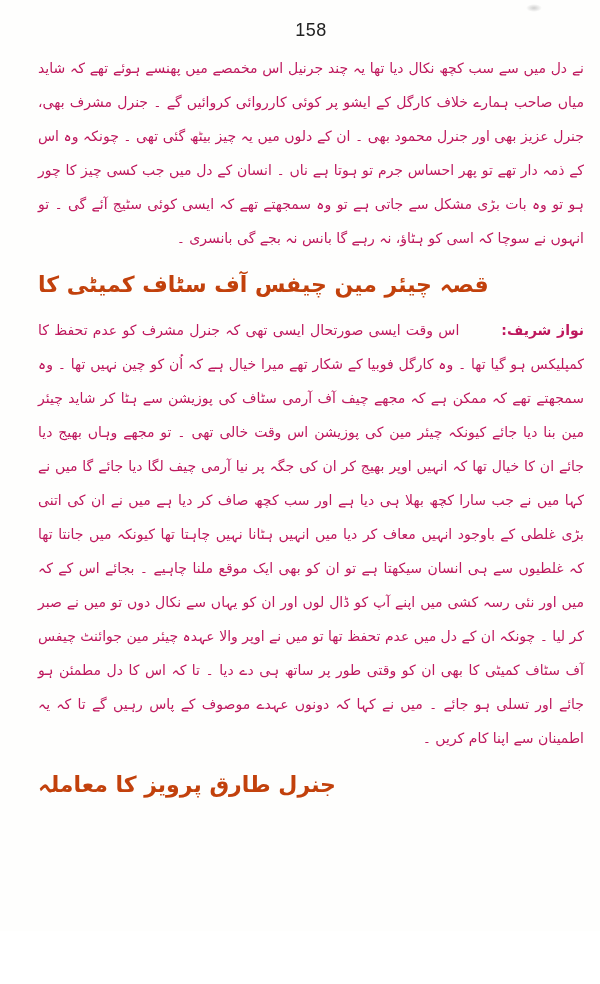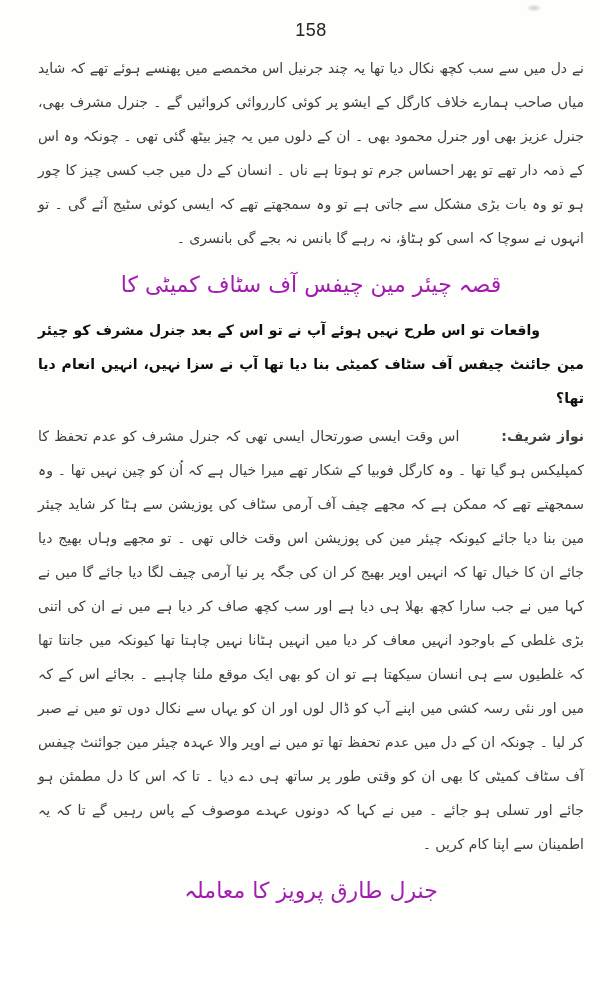--- a/index.html
+++ b/index.html
@@ -30,37 +30,37 @@
     margin: 8px 0 10px 0;
   }
   .urdu {
     direction: rtl;
     unicode-bidi: embed;
     text-align: justify;
     text-justify: inter-word;
     font-size: 14px;
     line-height: 34px;
     margin: 0;
-    color: #404040;
+    color: #be185d;
   }
   .urdu.indent-first {
     text-indent: 44px;
   }
   .question {
     font-weight: 700;
     color: #0e0e0e;
   }
   .section-heading {
     direction: rtl;
-    text-align: center;
+    text-align: left;
     font-size: 22px;
-    font-weight: 400;
+    font-weight: 700;
     line-height: 42px;
     margin: 9px 0 7px 0;
-    color: #a21caf;
+    color: #c2410c;
   }
   .speaker {
     font-weight: 700;
     padding-left: 6px; 
     margin-left: 36px;
   }
   .answer-para { margin-top: 3px; }
   .para-gap { margin-bottom: 4px; }
   .smudge {
     position: absolute;
@@ -84,21 +84,20 @@
   <div class="smudge smudge-bottom"></div>
 
   <div class="content">
 
     <div class="page-number">158</div>
 
     <p class="urdu para-gap" dir="rtl">نے دل میں سے سب کچھ نکال دیا تھا یہ چند جرنیل اس مخمصے میں پھنسے ہوئے تھے کہ شاید میاں صاحب ہمارے خلاف کارگل کے ایشو پر کوئی کارروائی کروائیں گے ۔ جنرل مشرف بھی، جنرل عزیز بھی اور جنرل محمود بھی ۔ ان کے دلوں میں یہ چیز بیٹھ گئی تھی ۔ چونکہ وہ اس کے ذمہ دار تھے تو پھر احساس جرم تو ہوتا ہے ناں ۔ انسان کے دل میں جب کسی چیز کا چور ہو تو وہ بات بڑی مشکل سے جاتی ہے تو وہ سمجھتے تھے کہ ایسی کوئی سٹیج آئے گی ۔ تو انہوں نے سوچا کہ اسی کو ہٹاؤ، نہ رہے گا بانس نہ بجے گی بانسری ۔</p>
 
     <h2 class="section-heading" dir="rtl">قصہ چیئر مین چیفس آف سٹاف کمیٹی کا</h2>
 
-    <p class="urdu question indent-first para-gap" dir="rtl">واقعات تو اس طرح نہیں ہوئے آپ نے تو اس کے بعد جنرل مشرف کو چیئر مین جائنٹ چیفس آف سٹاف کمیٹی بنا دیا تھا آپ نے سزا نہیں، انہیں انعام دیا تھا؟</p>
 
     <p class="urdu answer-para para-gap" dir="rtl"><span class="speaker">نواز شریف:</span><span>اس وقت ایسی صورتحال ایسی تھی کہ جنرل مشرف کو عدم تحفظ کا کمپلیکس ہو گیا تھا ۔ وہ کارگل فوبیا کے شکار تھے میرا خیال ہے کہ اُن کو چین نہیں تھا ۔ وہ سمجھتے تھے کہ ممکن ہے کہ مجھے چیف آف آرمی سٹاف کی پوزیشن سے ہٹا کر شاید چیئر مین بنا دیا جائے کیونکہ چیئر مین کی پوزیشن اس وقت خالی تھی ۔ تو مجھے وہاں بھیج دیا جائے ان کا خیال تھا کہ انہیں اوپر بھیج کر ان کی جگہ پر نیا آرمی چیف لگا دیا جائے گا میں نے کہا میں نے جب سارا کچھ بھلا ہی دیا ہے اور سب کچھ صاف کر دیا ہے میں نے ان کی اتنی بڑی غلطی کے باوجود انہیں معاف کر دیا میں انہیں ہٹانا نہیں چاہتا تھا کیونکہ میں جانتا تھا کہ غلطیوں سے ہی انسان سیکھتا ہے تو ان کو بھی ایک موقع ملنا چاہیے ۔ بجائے اس کے کہ میں اور نئی رسہ کشی میں اپنے آپ کو ڈال لوں اور ان کو یہاں سے نکال دوں تو میں نے صبر کر لیا ۔ چونکہ ان کے دل میں عدم تحفظ تھا تو میں نے اوپر والا عہدہ چیئر مین جوائنٹ چیفس آف سٹاف کمیٹی کا بھی ان کو وقتی طور پر ساتھ ہی دے دیا ۔ تا کہ اس کا دل مطمئن ہو جائے اور تسلی ہو جائے ۔ میں نے کہا کہ دونوں عہدے موصوف کے پاس رہیں گے تا کہ یہ اطمینان سے اپنا کام کریں ۔</span></p>
 
 
     <h2 class="section-heading" dir="rtl">جنرل طارق پرویز کا معاملہ</h2>
 
   </div>
 </div>
 
 </body></html>

